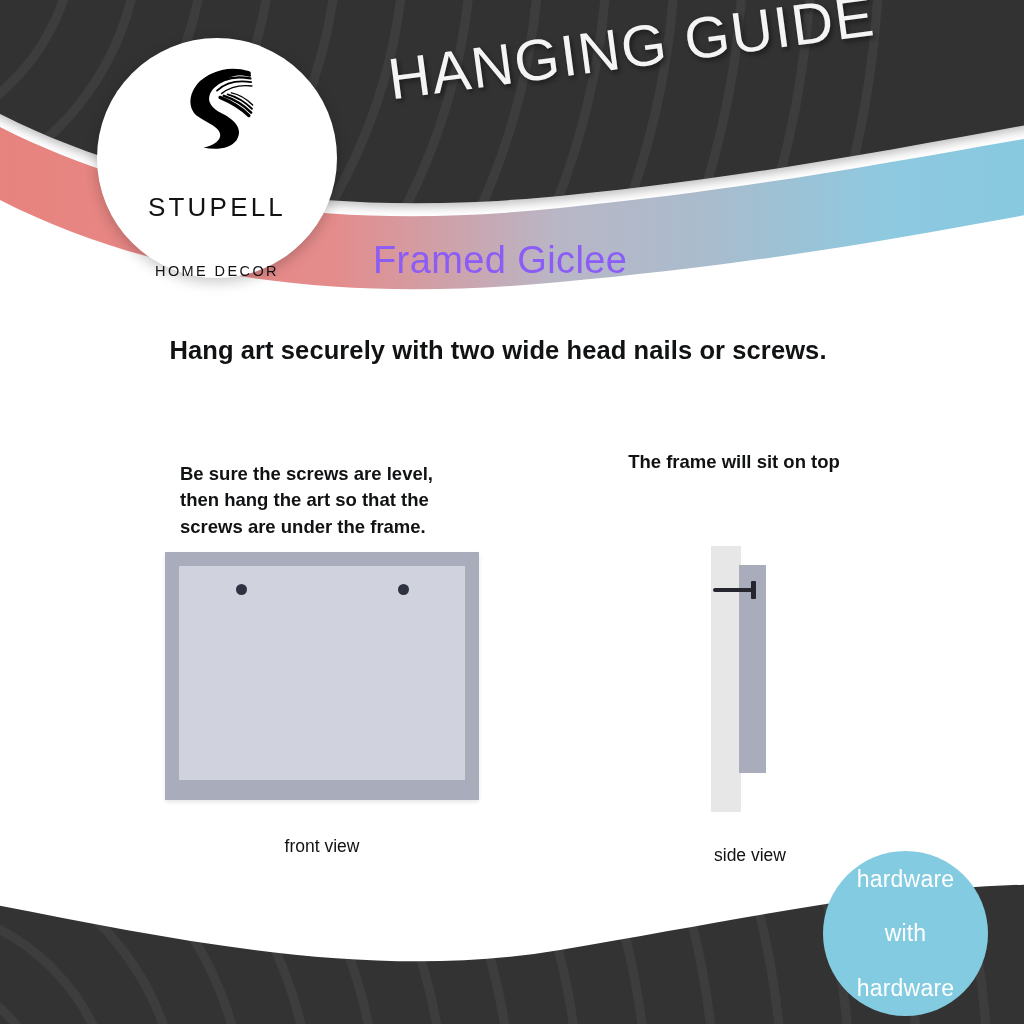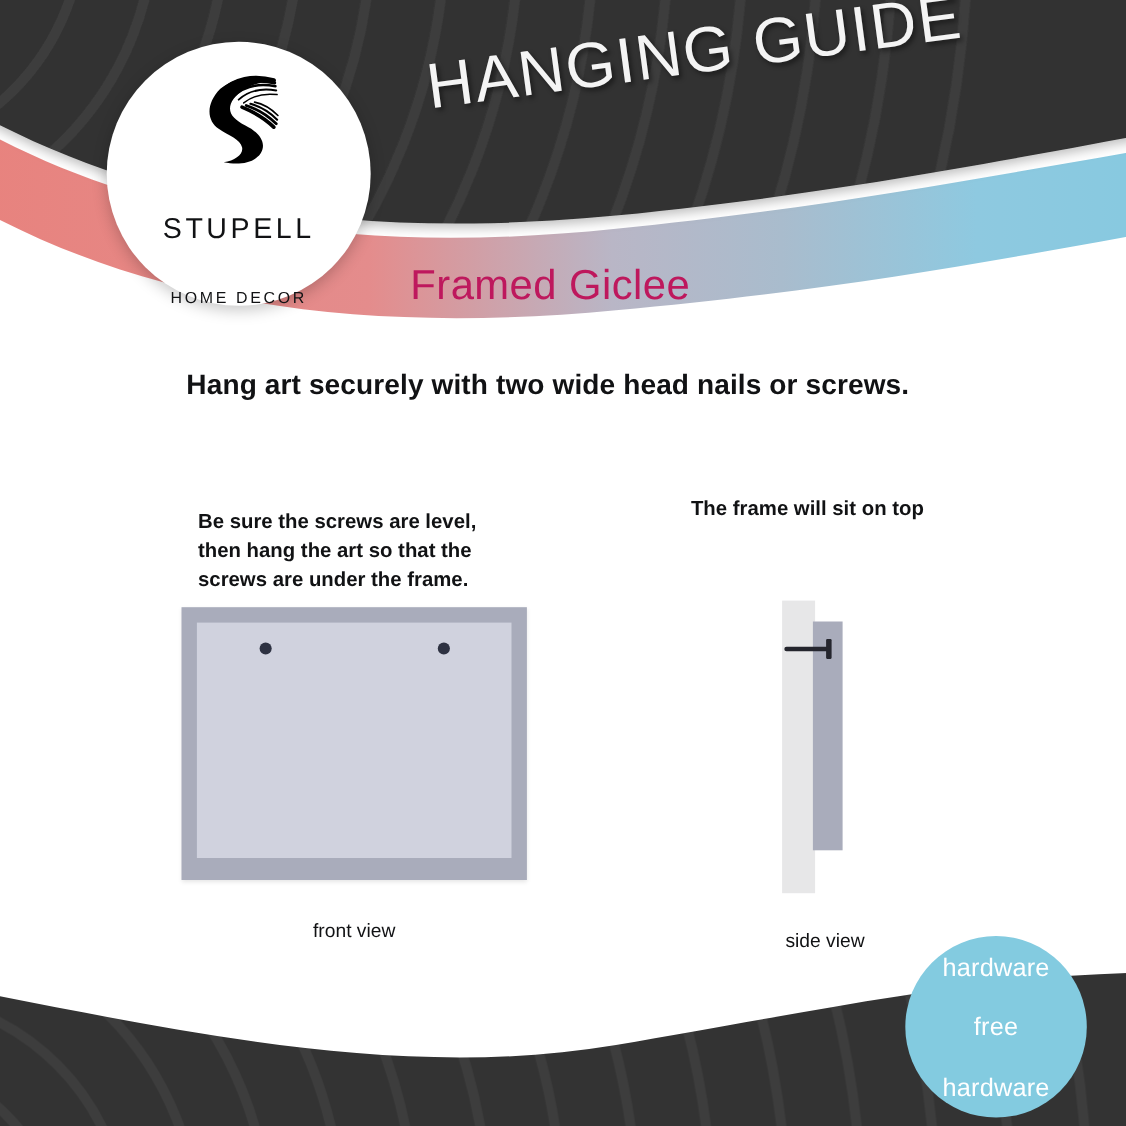--- a/index.html
+++ b/index.html
@@ -80,21 +80,21 @@
     white-space: nowrap;
     text-shadow: 2px 3px 5px rgba(0,0,0,0.45);
     z-index: 5;
   }
 
   
   #product-subtitle {
     position: absolute;
     left: 373px;
     top: 239px;
-    color: #be185d;
+    color: #8b5cf6;
     font-size: 38px;
     font-weight: 400;
     letter-spacing: 0.4px;
     white-space: nowrap;
     z-index: 5;
   }
 
   
   #main-instruction {
     position: absolute;
@@ -380,17 +380,17 @@
     <div id="side-frame-strip"></div>
     <div id="side-nail-shaft"></div>
     <div id="side-nail-head"></div>
   </div>
 
   <div class="view-label" id="label-front-view">front view</div>
   <div class="view-label" id="label-side-view">side view</div>
 
   <div id="hardware-badge">
     <div class="hardware-badge-line">hardware</div>
-    <div class="hardware-badge-line">free</div>
+    <div class="hardware-badge-line">with</div>
     <div class="hardware-badge-line">hardware</div>
   </div>
 
 </div>
 
 </body></html>

